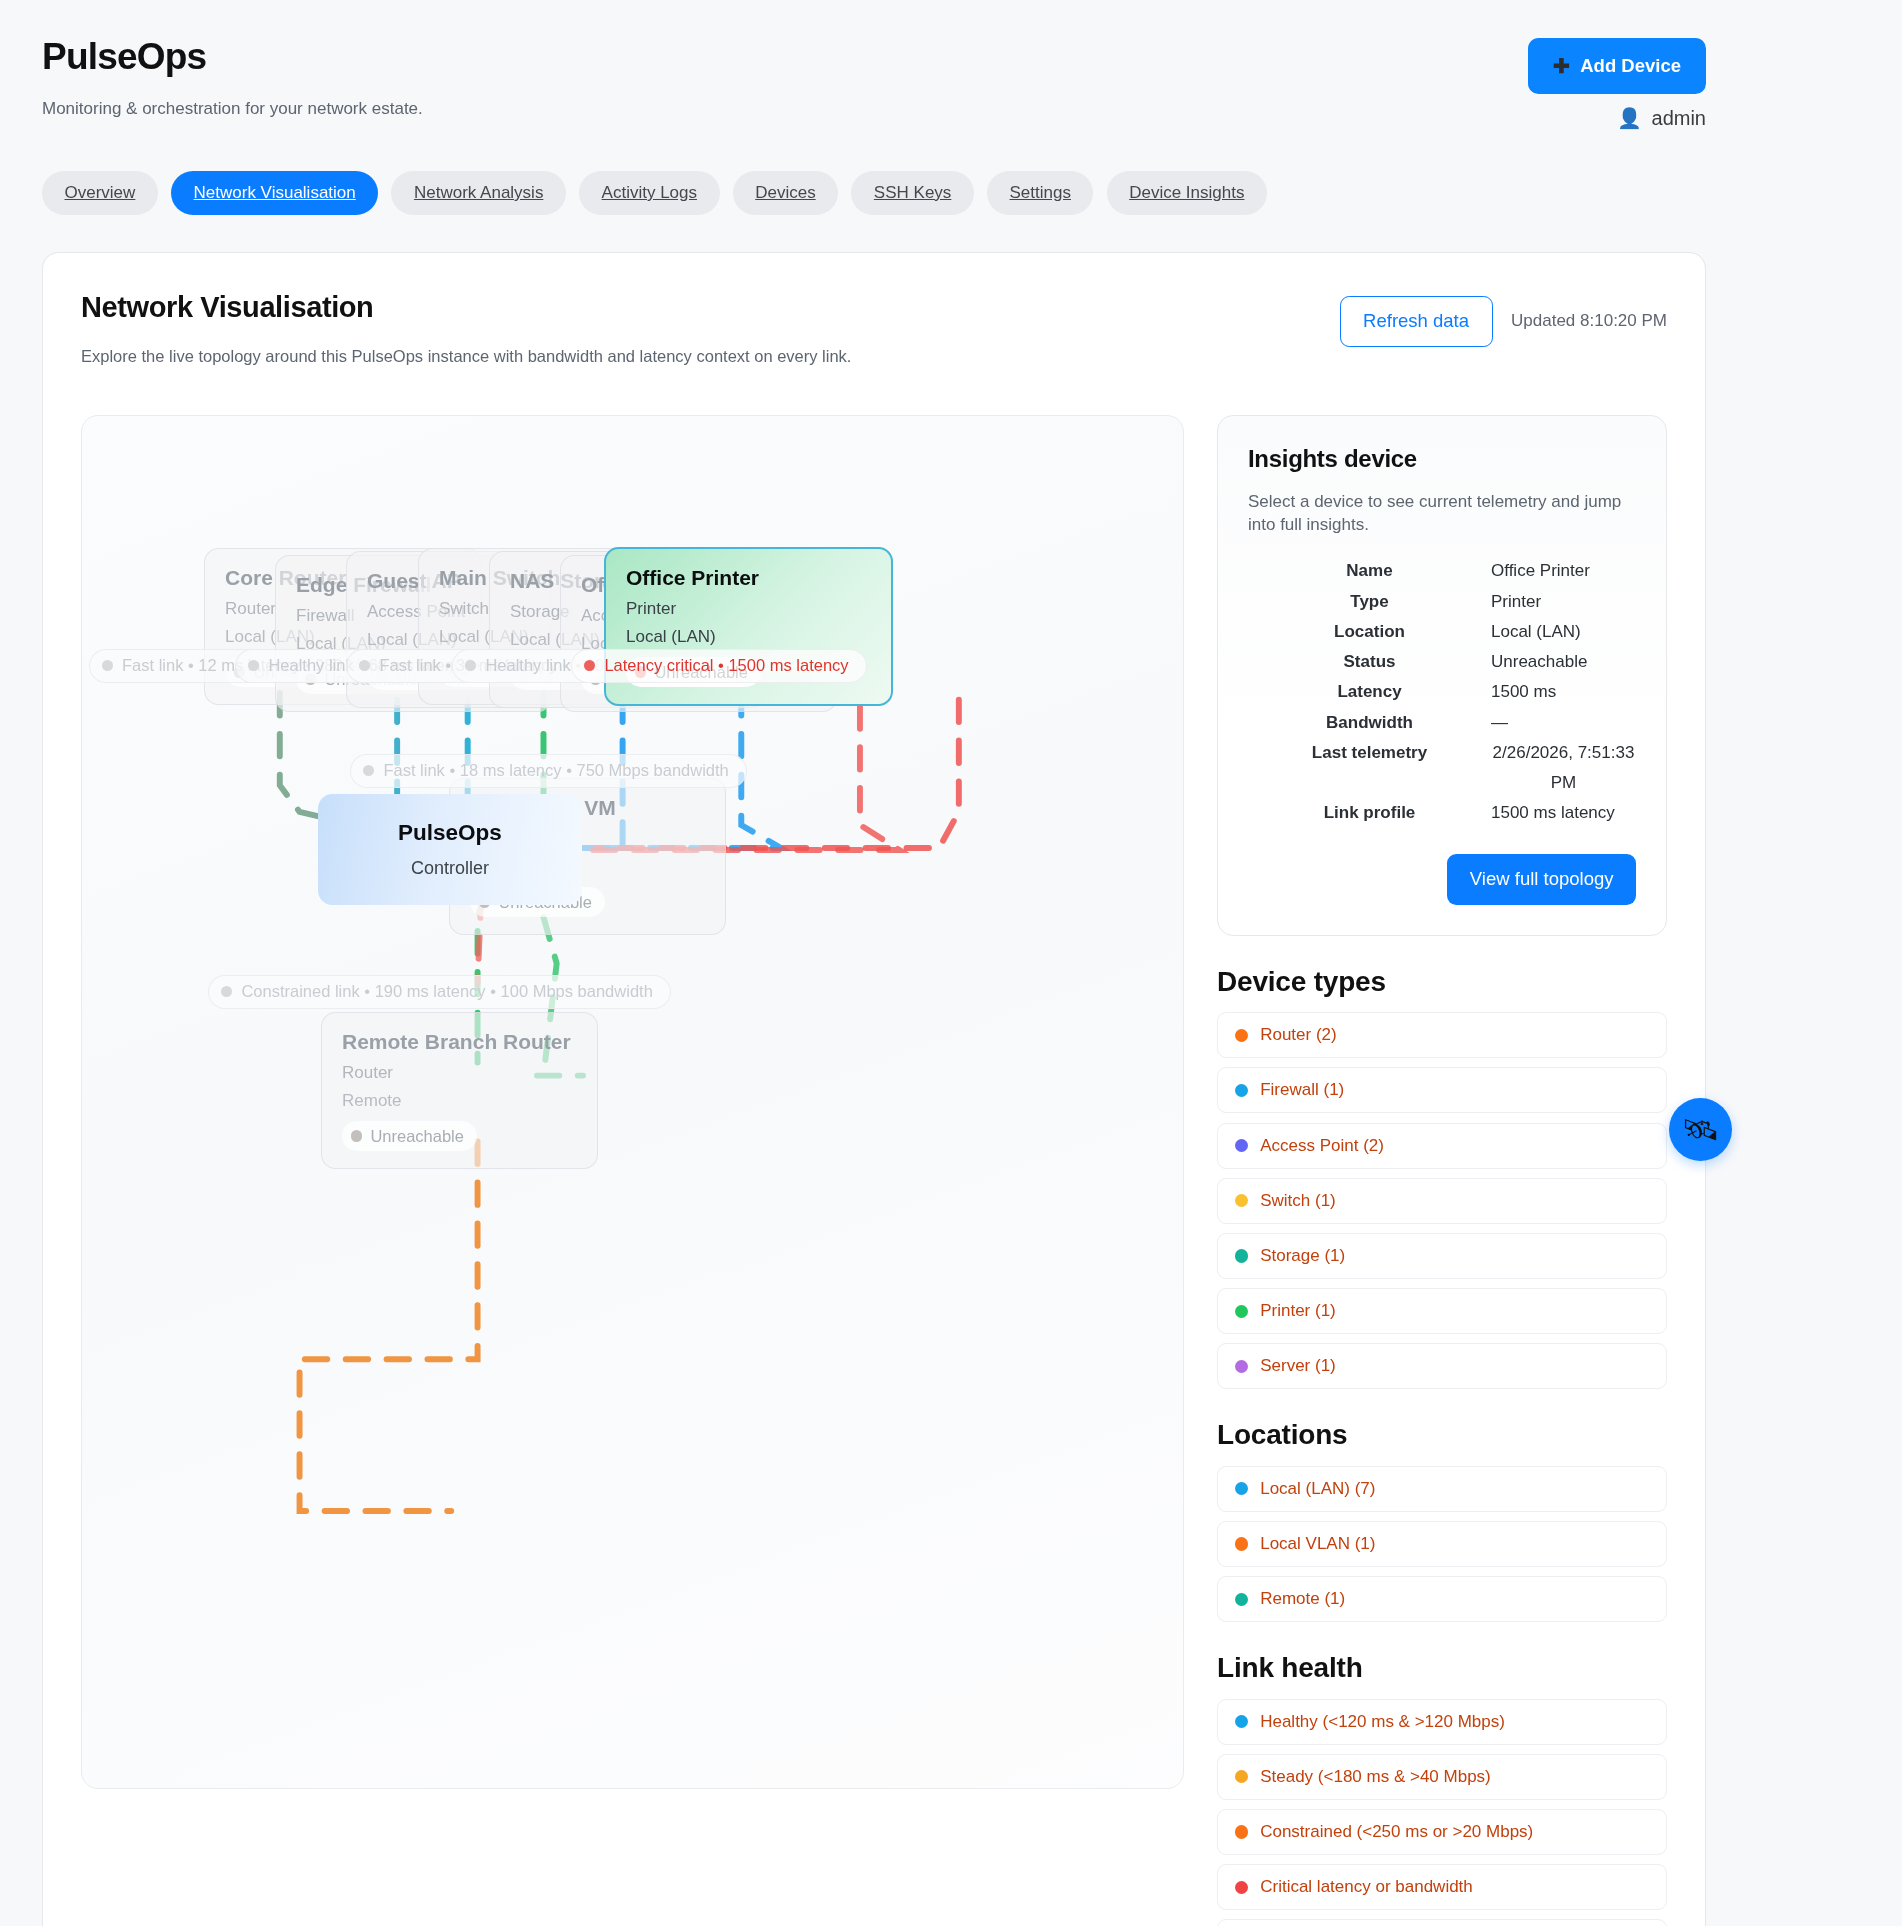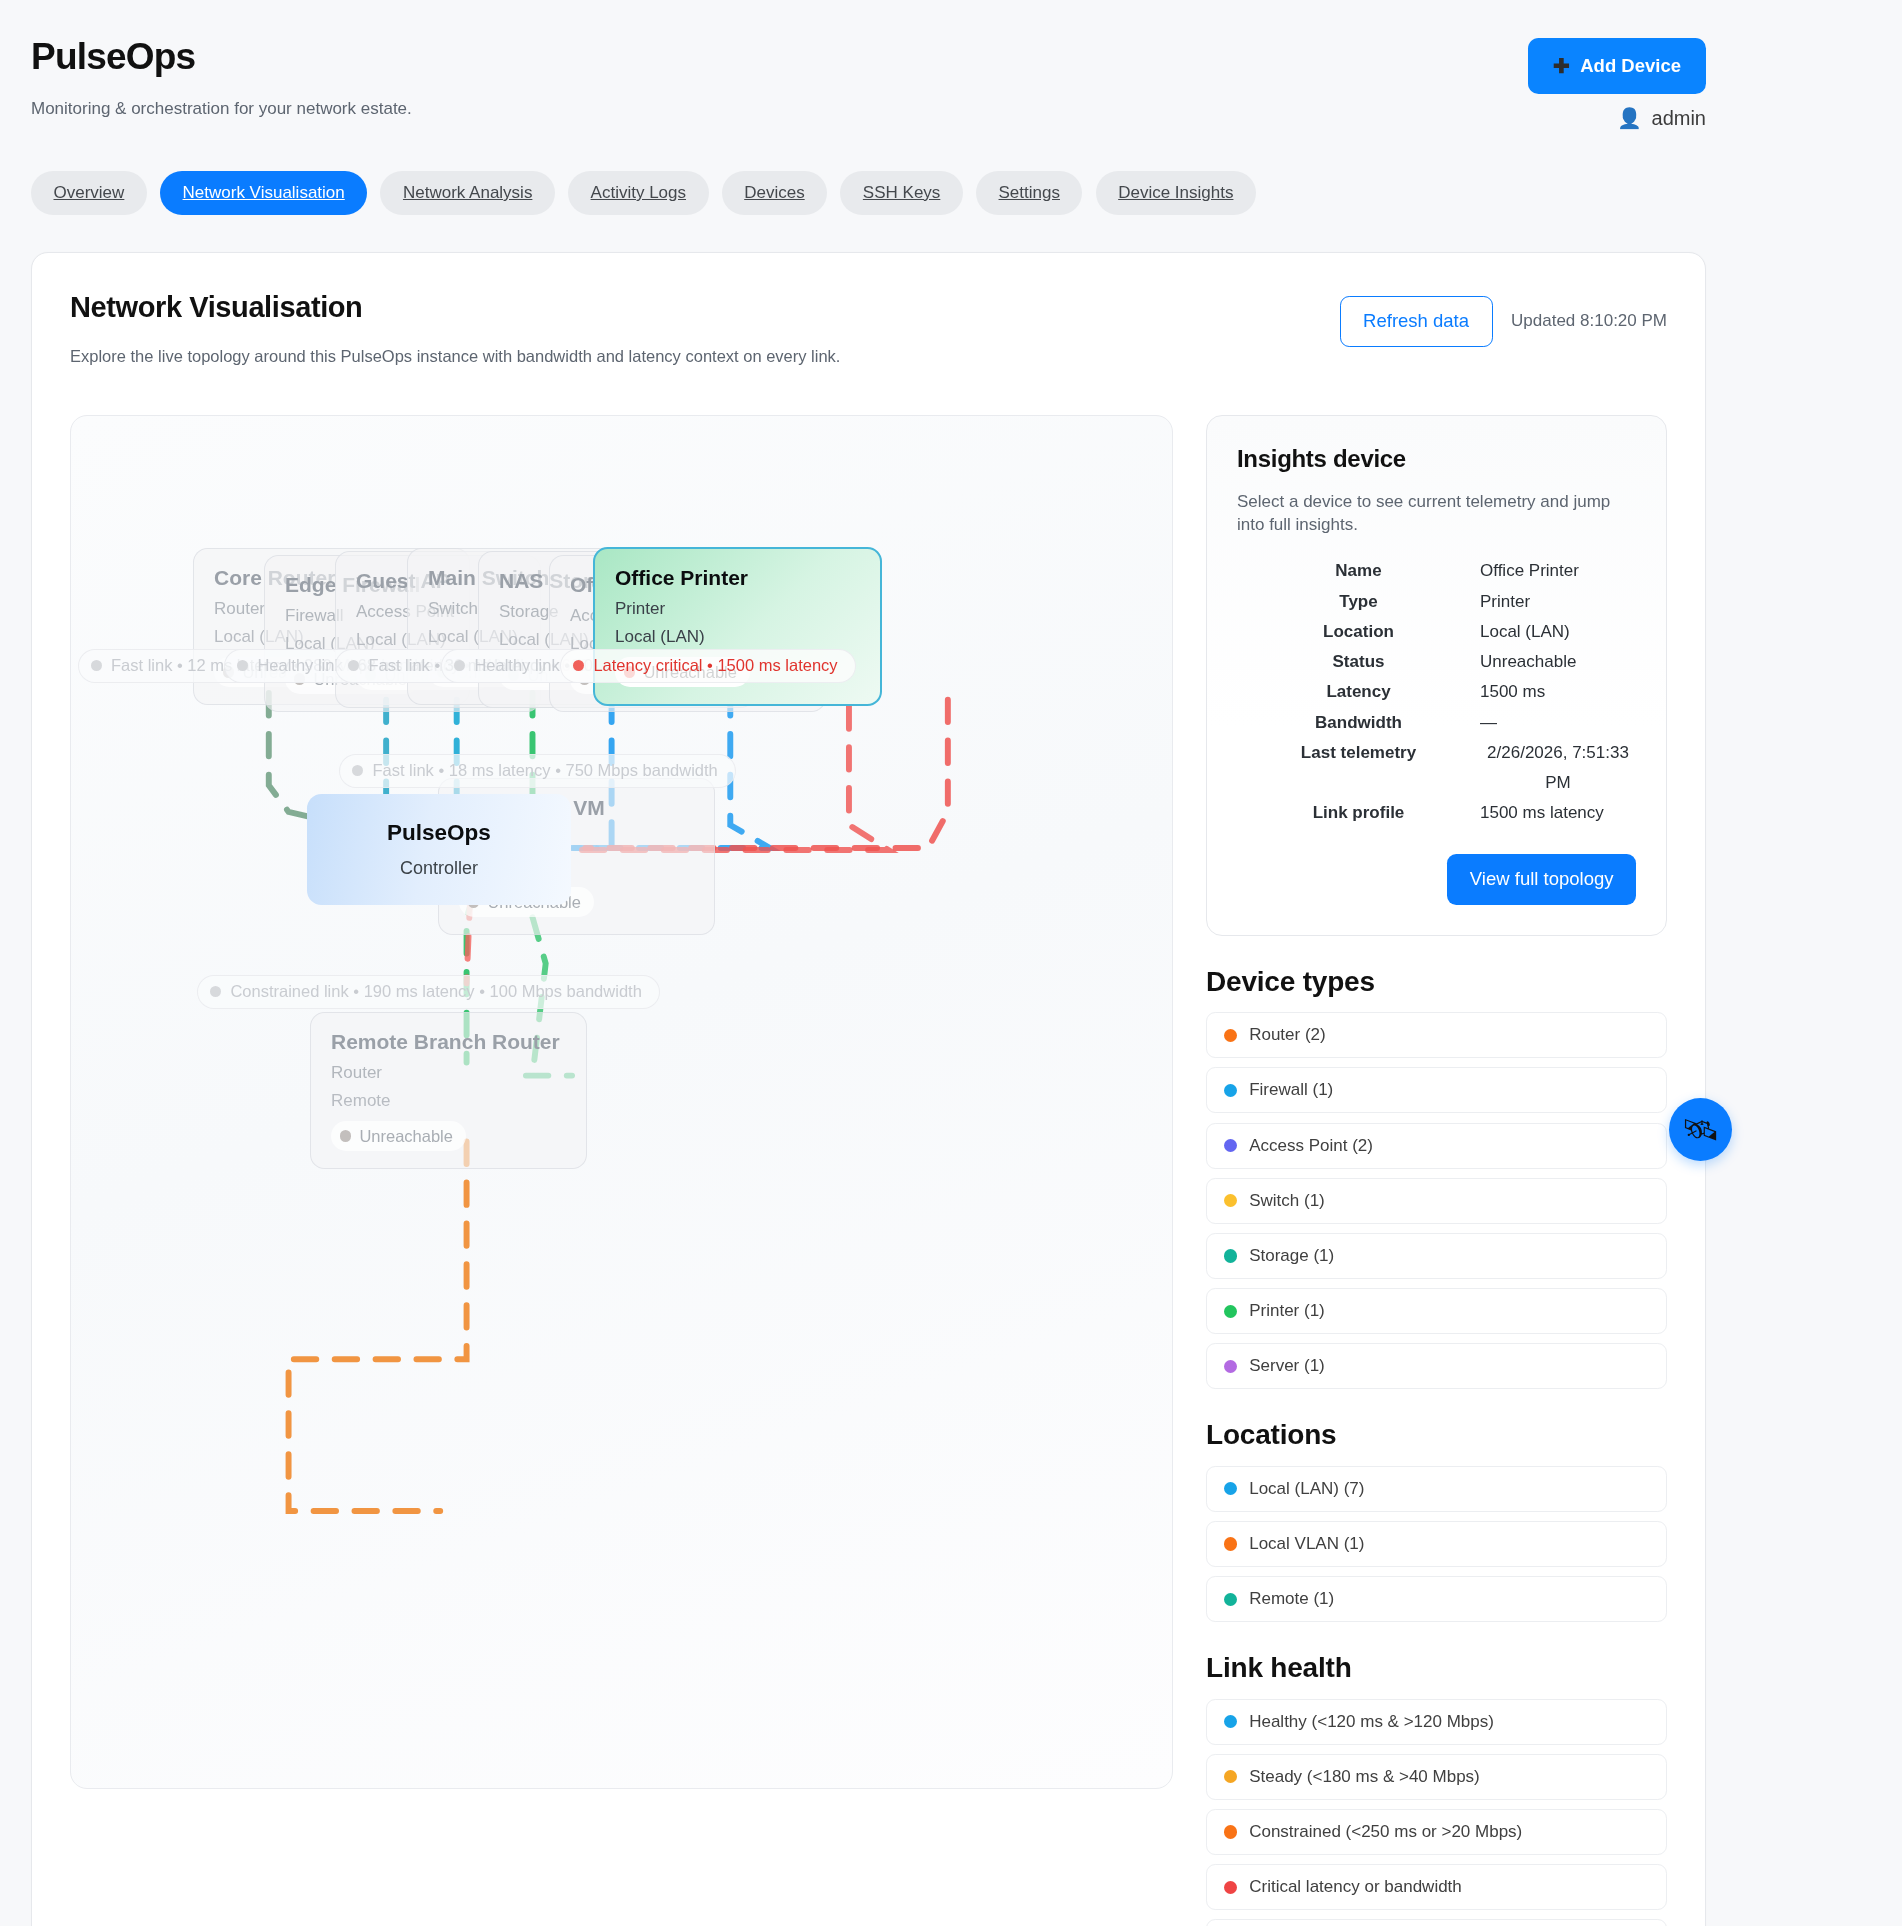--- a/index.html
+++ b/index.html
@@ -3,21 +3,21 @@
 <meta charset="utf-8">
 <style>
   * { box-sizing: border-box; margin: 0; padding: 0; }
   html, body {
     width: 1902px; height: 1926px;
     background: #f7f8fa;
     font-family: "Liberation Sans", sans-serif;
     color: #111;
     -webkit-font-smoothing: antialiased;
   }
-  .page { width: 1748px; height: 1926px; position: relative; padding: 38px 42px 0 31px; }
+  .page { width: 1748px; height: 1926px; position: relative; padding: 38px 42px 0 42px; }
 
   
   .topbar { display: flex; justify-content: space-between; align-items: flex-start; }
   .brand-title { font-size: 37px; font-weight: 700; letter-spacing: -0.8px; line-height: 1.05; }
   .brand-sub { font-size: 17px; color: #5d6570; margin-top: 22.5px; }
   .hdr-right { display: flex; flex-direction: column; align-items: flex-end; }
   .add-btn {
     background: #0a84ff; color: #fff; border: none; border-radius: 10.6px;
     font-size: 18.5px; font-weight: 700; padding: 16px 25px;
     display: flex; align-items: center; gap: 10.6px; cursor: pointer;
@@ -124,21 +124,21 @@
   .insights-btn {
     background: #0a7cff; color: #fff; border: none; border-radius: 9.2px;
     padding: 14.5px 22.5px; font-size: 18.5px; cursor: pointer;
     font-family: "Liberation Sans", sans-serif;
   }
 
   .legend-h { font-size: 28px; font-weight: 700; margin: 30px 0 14.5px 0; letter-spacing: -0.2px; }
   .legend-item {
     display: flex; align-items: center; gap: 12px;
     border: 0.7px solid #eceef1; border-radius: 9.2px;
-    padding: 12px 17px; margin-bottom: 9.2px; font-size: 17px; color: #404040;
+    padding: 12px 17px; margin-bottom: 9.2px; font-size: 17px; color: #c2410c;
     background: #fff; cursor: pointer;
   }
   .legend-item .ldot { width: 13.2px; height: 13.2px; border-radius: 50%; flex: none; }
 
   .fab {
     position: absolute; right: 16px; top: 1098px;
     width: 63px; height: 63px; border-radius: 50%;
     background: #0a7cff; display: flex; align-items: center; justify-content: center;
     font-size: 30px; cursor: pointer; z-index: 40;
     box-shadow: 0 4px 12px rgba(10,124,255,.28);

